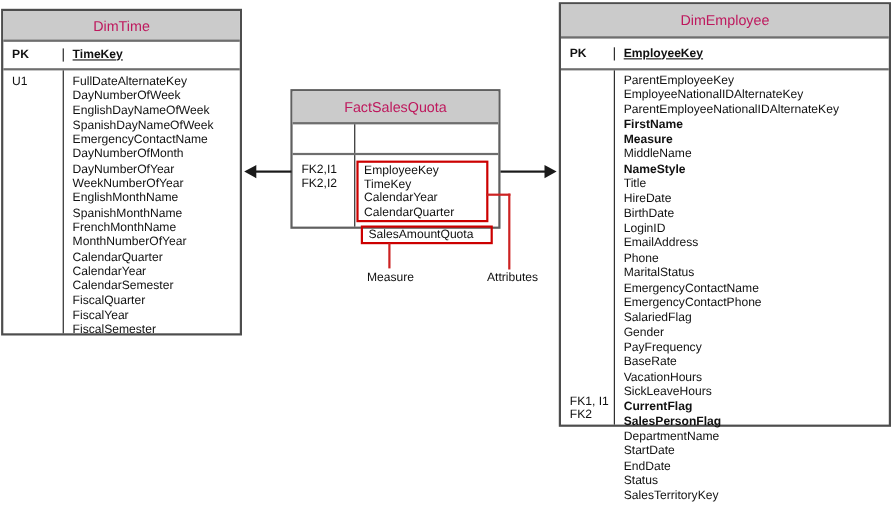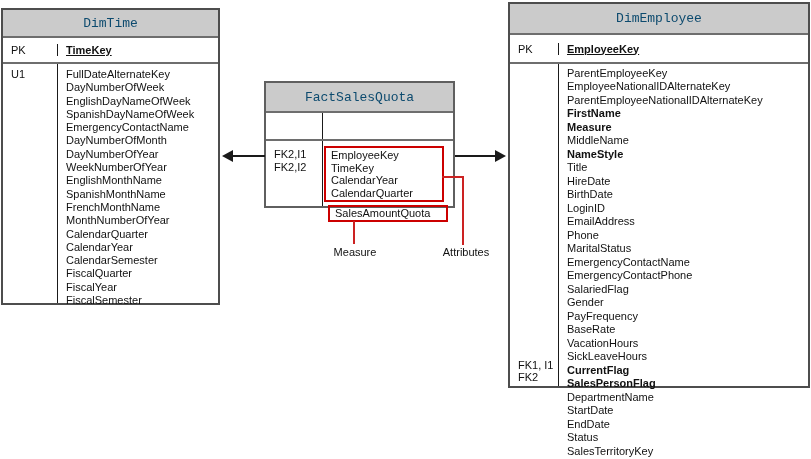--- a/index.html
+++ b/index.html
@@ -23,44 +23,43 @@
     flex-direction: column;
   }
   .t-header {
     box-sizing: border-box;
     background: #cbcbcb;
     border-bottom: 2px solid #6e6e6e;
     display: flex;
     align-items: center;
     justify-content: center;
     font-size: 13px;
-    color: #0c4a6e;
+    color: #be185d;
     flex: 0 0 auto;
-    font-family: Liberation Mono, monospace;
   }
   .t-row { display: flex; box-sizing: border-box; min-height: 0; }
   .pk-row { border-bottom: 2px solid #6e6e6e; align-items: center; flex: 0 0 auto; }
   .t-body { flex: 1 1 auto; align-items: stretch; }
   .keycol {
     box-sizing: border-box;
     flex: 0 0 auto;
     padding-left: 8px;
     font-size: 11px;
     white-space: nowrap;
   }
   .fieldcol {
     box-sizing: border-box;
     flex: 1 1 auto;
     border-left: 1px solid #1a1a1a;
     padding-left: 8px;
     font-size: 11px;
     white-space: nowrap;
     min-width: 0;
   }
-  .pk-label { font-weight: normal; font-size: 11px; }
+  .pk-label { font-weight: bold; font-size: 11px; }
   .pk-field { font-weight: bold; text-decoration: underline; font-size: 11px; }
   .field-list { padding-top: 4px; }
   .field-item { line-height: 13.3px; white-space: nowrap; }
   .field-item.bold { font-weight: bold; }
 
   
   #tbl-dimtime { left: 1px; top: 8px; width: 219px; height: 297px; }
   #tbl-dimtime .t-header { height: 28px; }
   #tbl-dimtime .pk-row { height: 26px; }
   #tbl-dimtime .keycol { width: 54px; }

